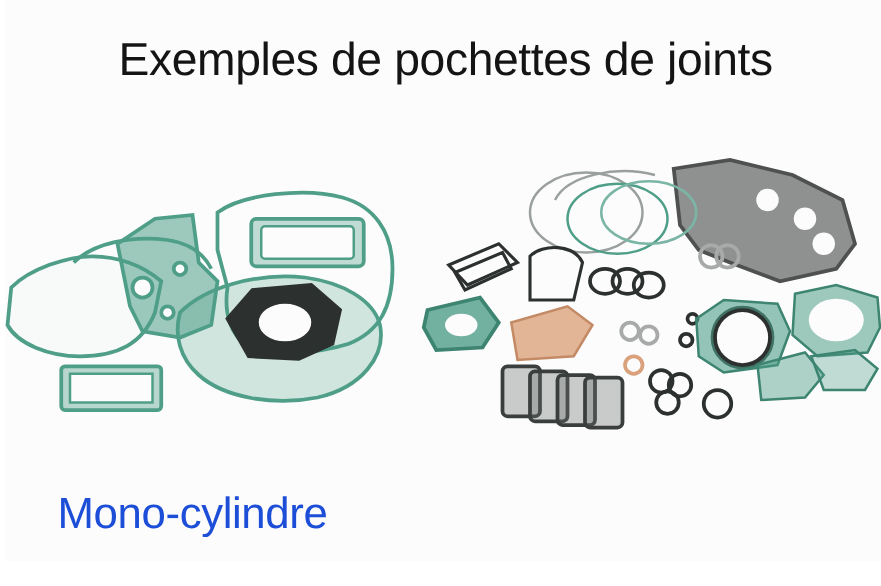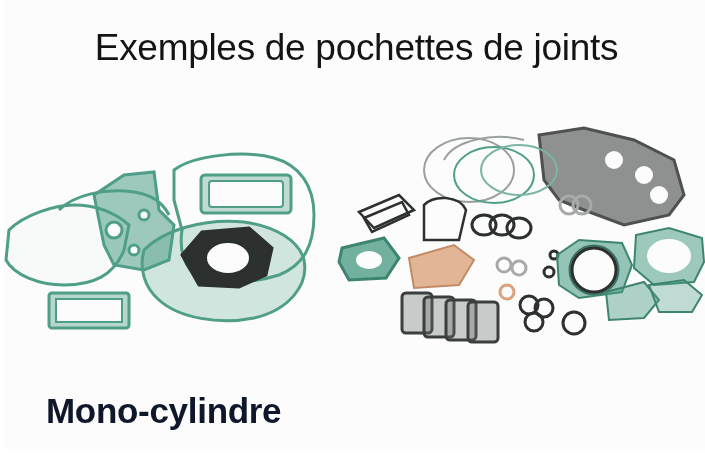--- a/index.html
+++ b/index.html
@@ -16,22 +16,22 @@
     .bottom-strip {
       position: absolute; left: 0; top: 449px; width: 705px; height: 20px; background: #ffffff;
     }
     .title {
       position: absolute; left: 0; top: 26px; width: 705px;
       text-align: center; color: #141414;
       font-size: 37px; line-height: 44px; font-weight: normal;
       letter-spacing: -0.3px;
     }
     .caption {
-      position: absolute; top: 390px; color: #0f172a;
-      font-size: 35px; line-height: 42px; letter-spacing: -0.3px; font-weight: bold;
+      position: absolute; top: 390px; color: #1d4ed8;
+      font-size: 35px; line-height: 42px; letter-spacing: -0.3px;
     }
     .caption.left { left: 42px; }
     .caption.right { left: 387px; top: 393px; }
     svg.gaskets { position: absolute; left: 0; top: 120px; }
   </style>
 </head>
 <body>
 
 <div class="canvas">
   <div class="title">

